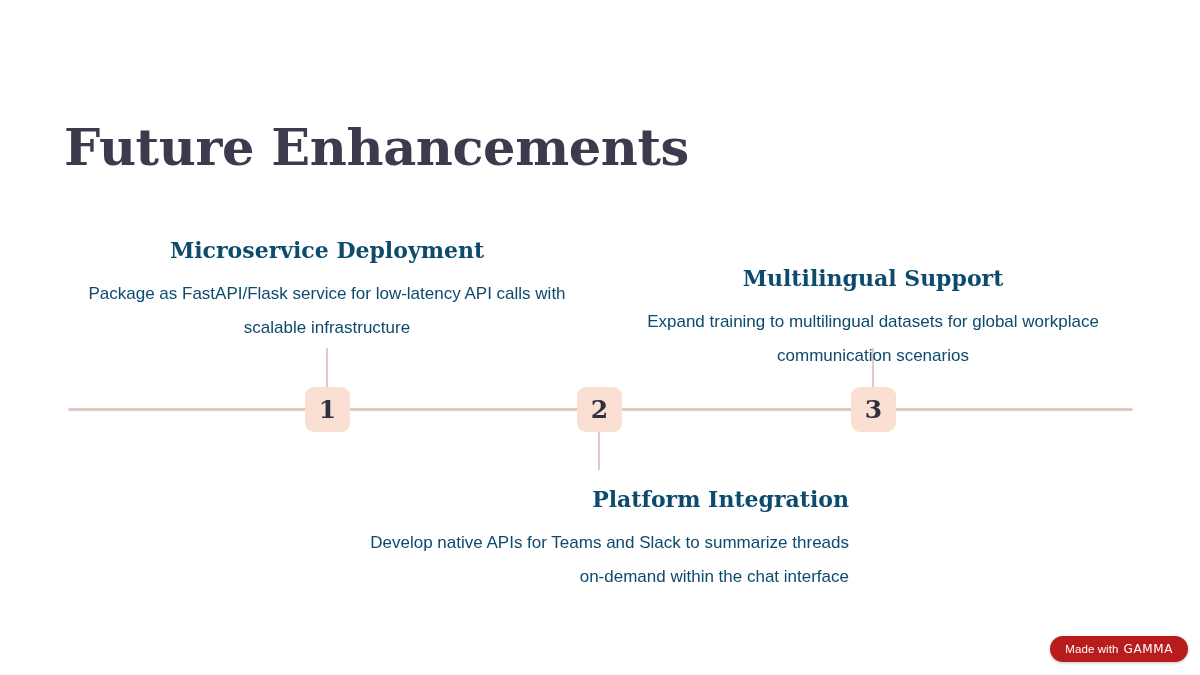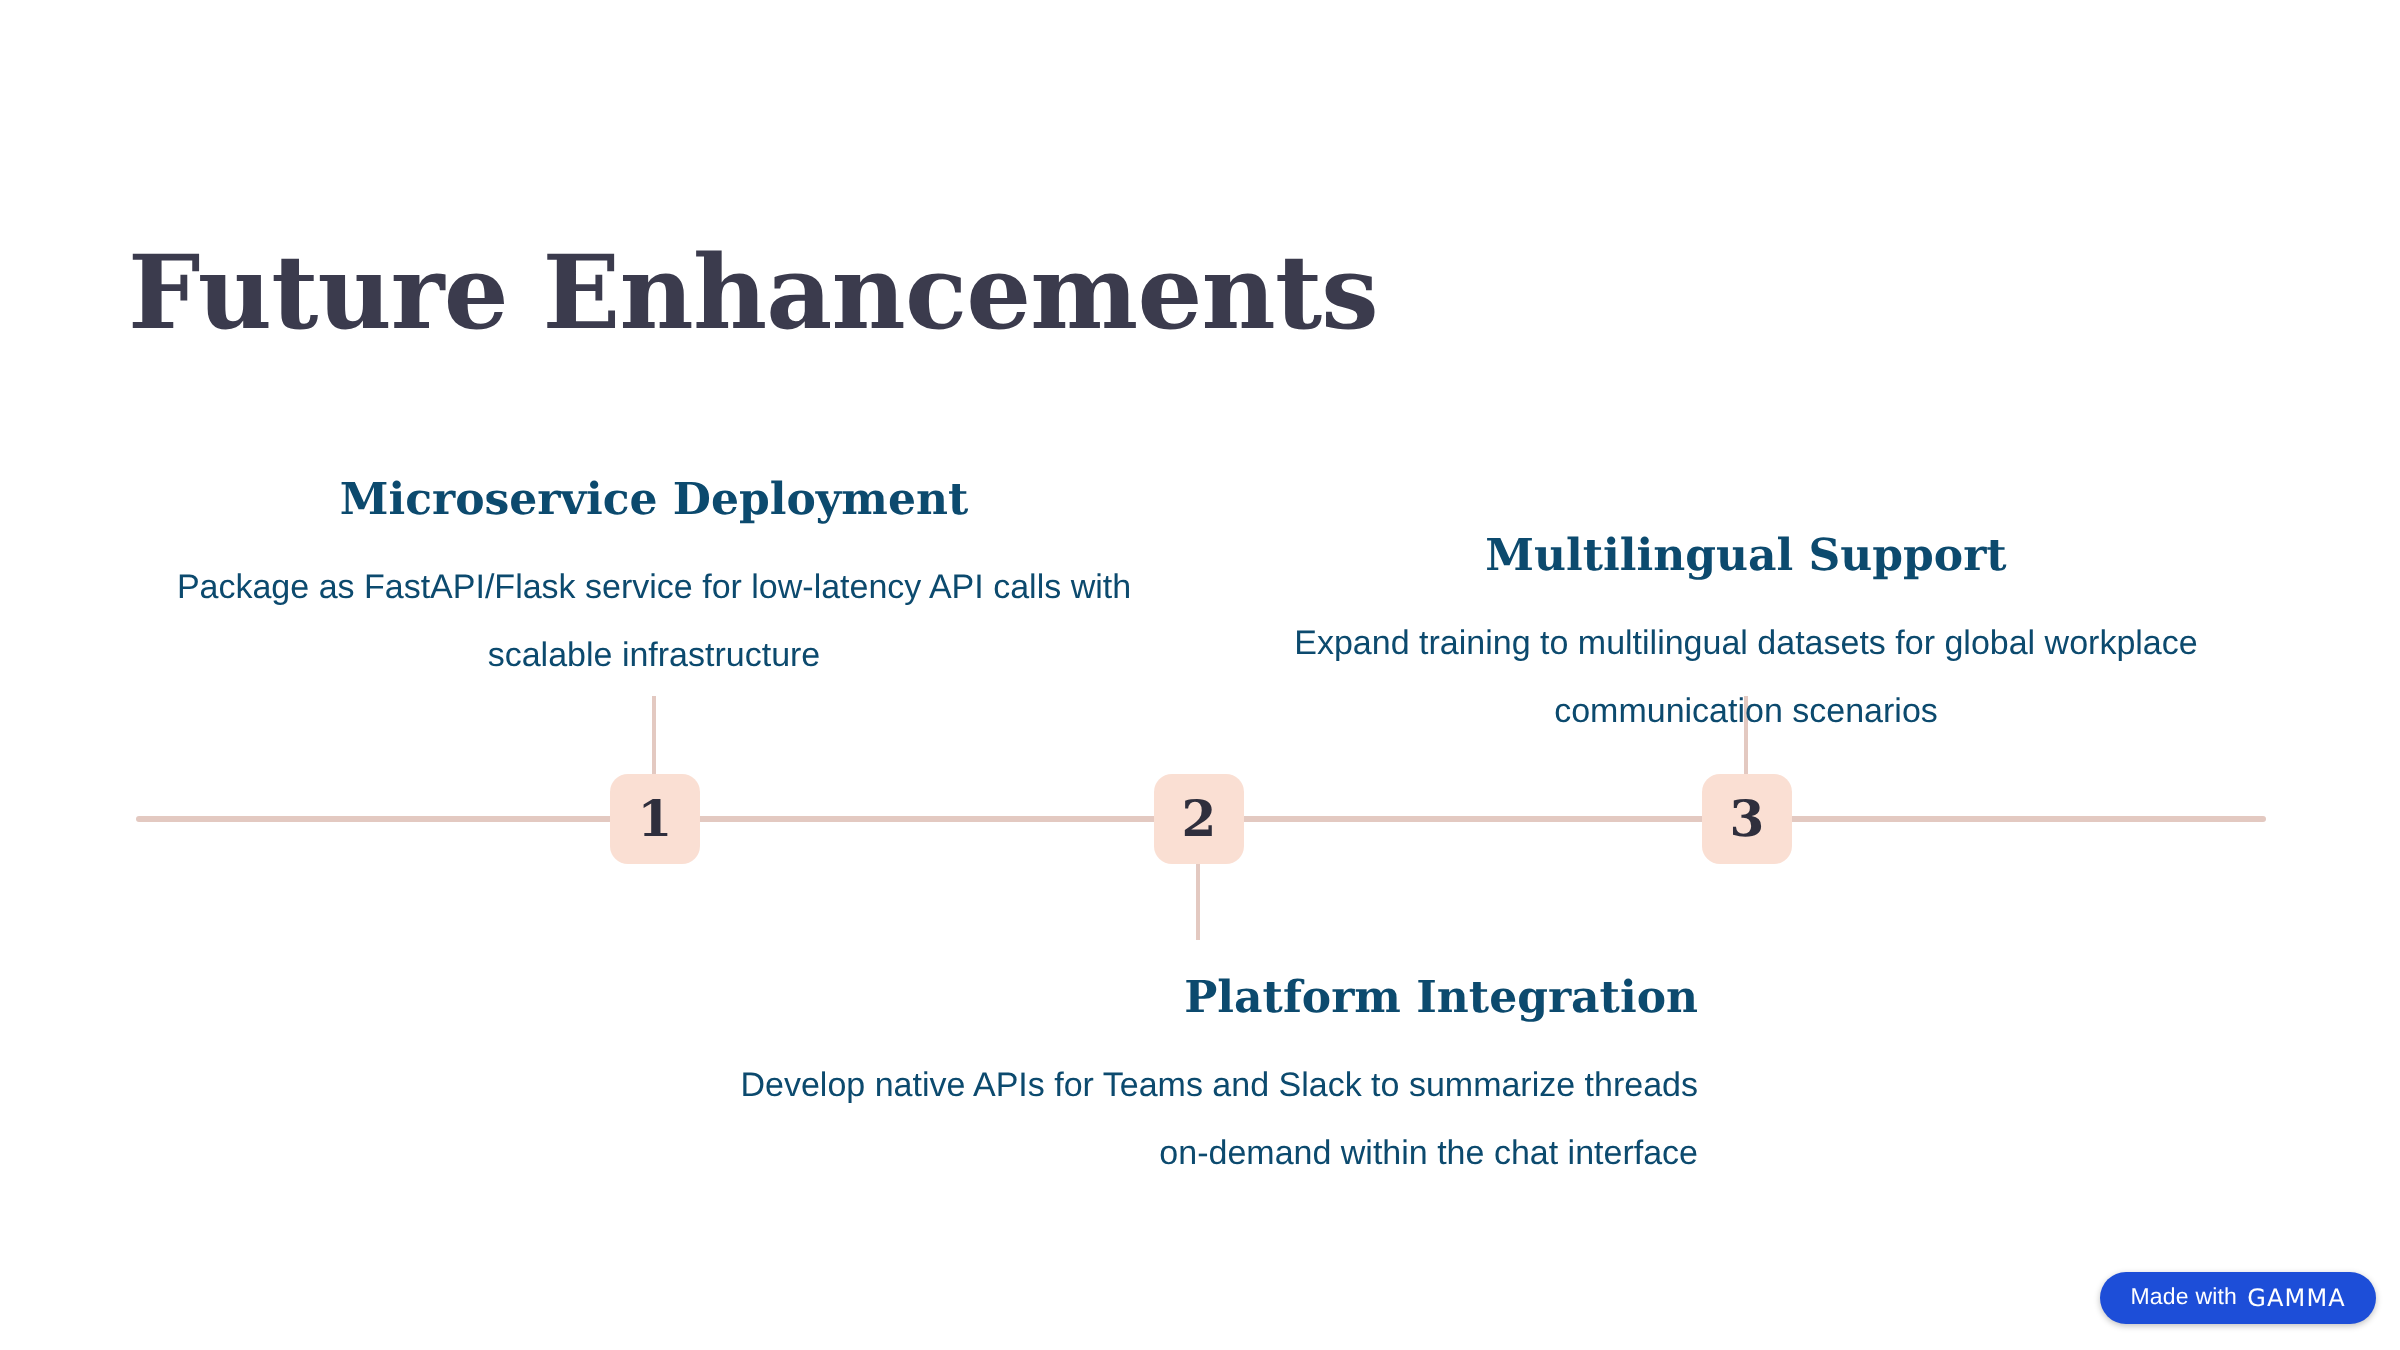--- a/index.html
+++ b/index.html
@@ -133,21 +133,21 @@
   }
 
   
   .gamma-badge {
     position: absolute;
     right: 12px;
     bottom: 13px;
     height: 26px;
     padding: 0 15px;
     border-radius: 13px;
-    background: #1d4ed8;
+    background: #b91c1c;
     display: flex;
     align-items: center;
     gap: 5px;
     box-shadow: 0 1px 3px rgba(0,0,0,0.25);
   }
   .gamma-made {
     font-family: "Liberation Sans", sans-serif;
     font-size: 11.5px;
     font-weight: 400;
     color: #ffffff;

